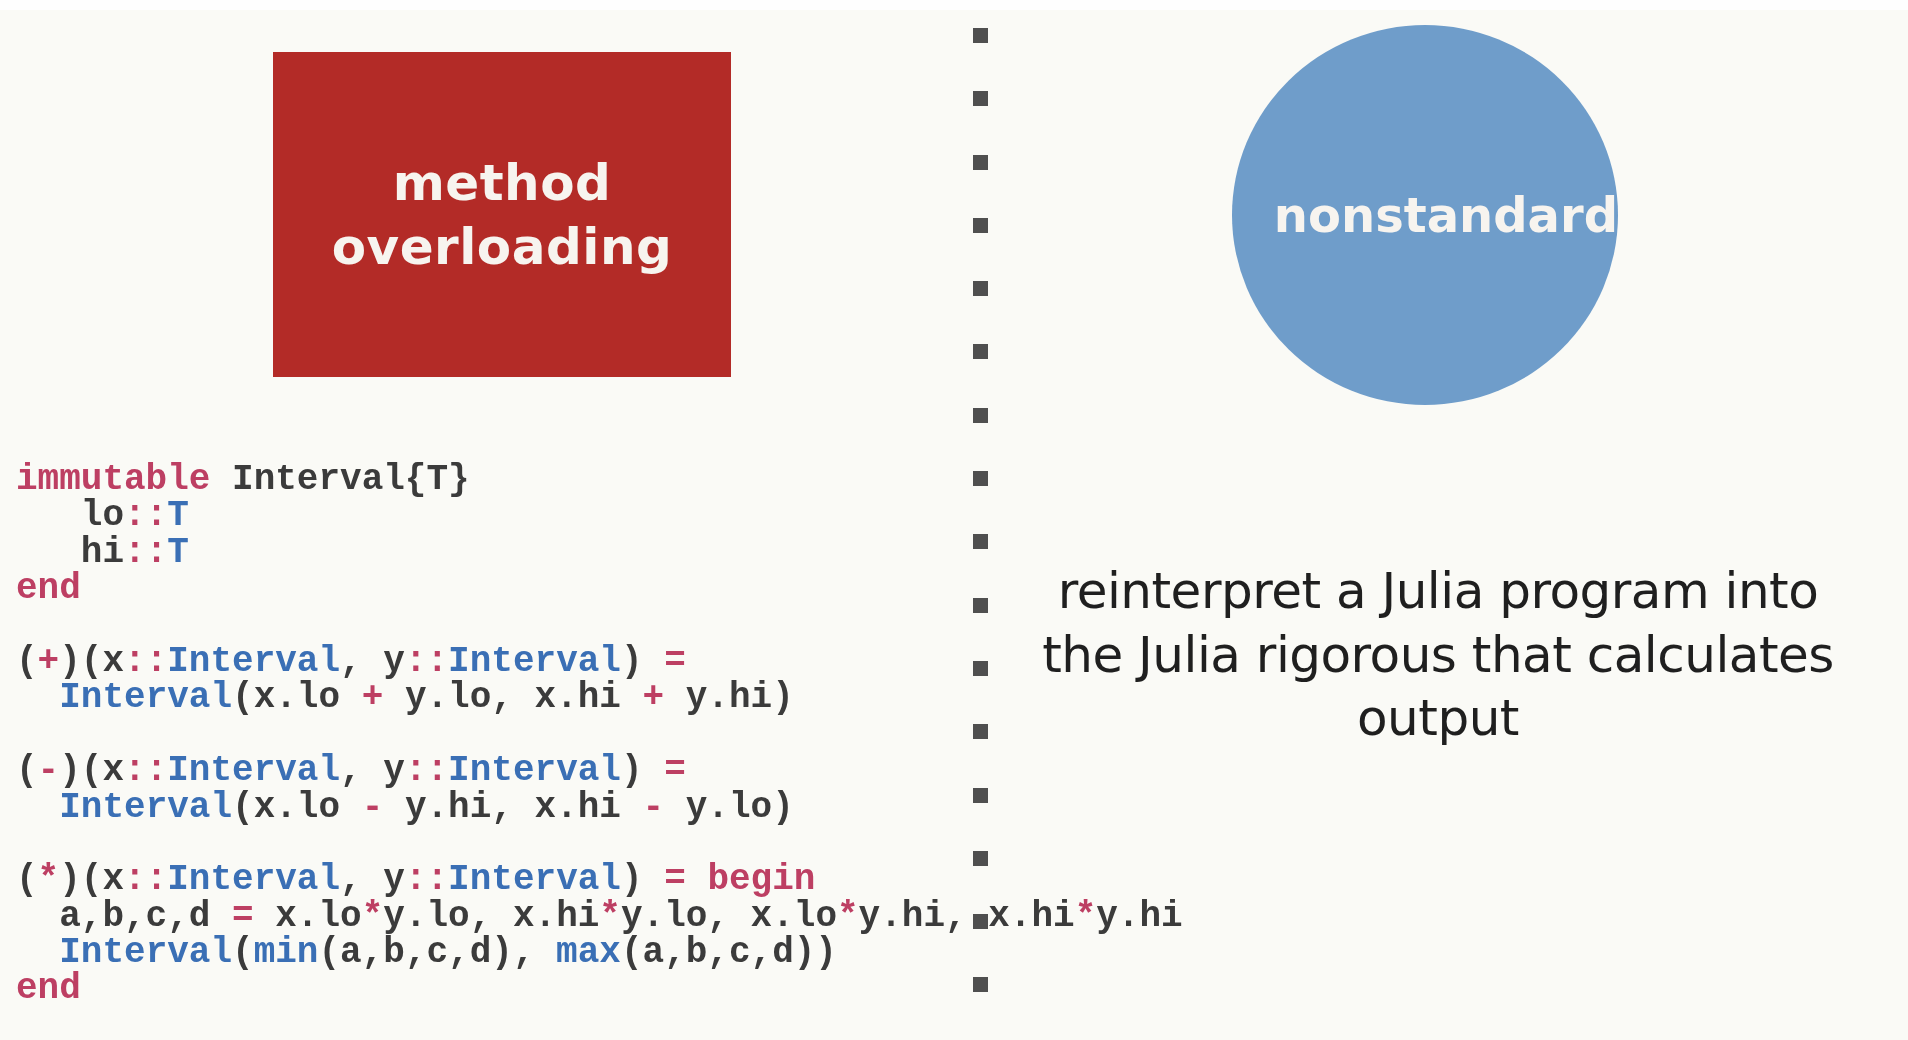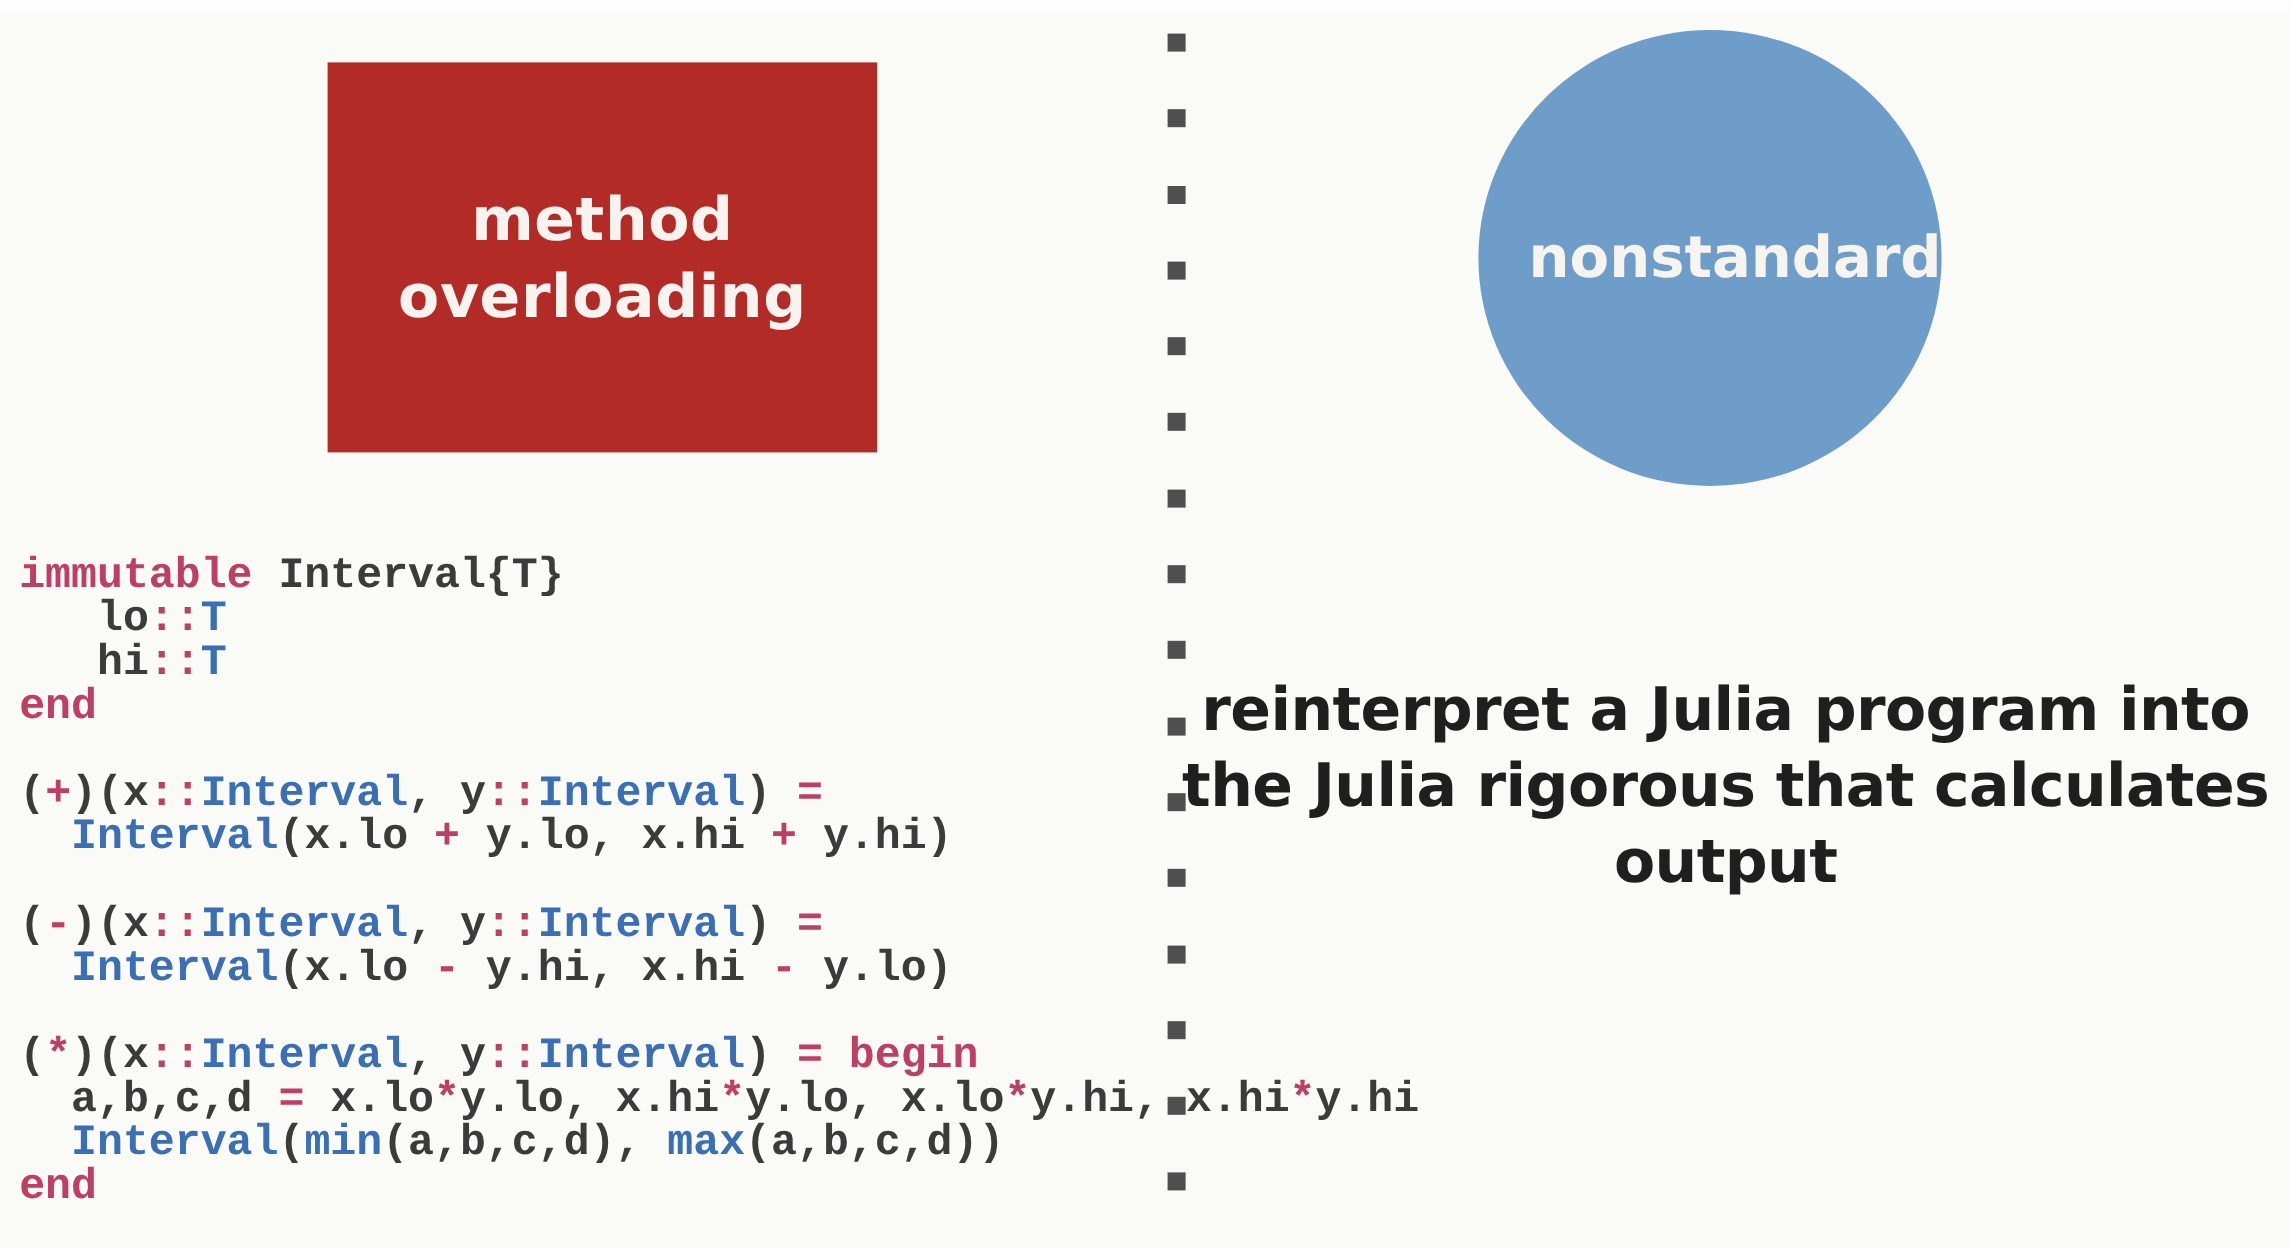--- a/index.html
+++ b/index.html
@@ -91,21 +91,21 @@
 
   .body-text {
     position: absolute;
     left: 968px; top: 560px;
     width: 940px;
     text-align: center;
   }
   .body-text .body-line {
     color: var(--body-text, #1f1f1f);
     font-size: 50px;
-    font-weight: bold;
+    font-weight: normal;
     line-height: 63.5px;
     letter-spacing: -0.5px;
   }
 </style>
 </head>
 <body>
 
 <div class="top-band"></div>
 
 <div class="red-box">

